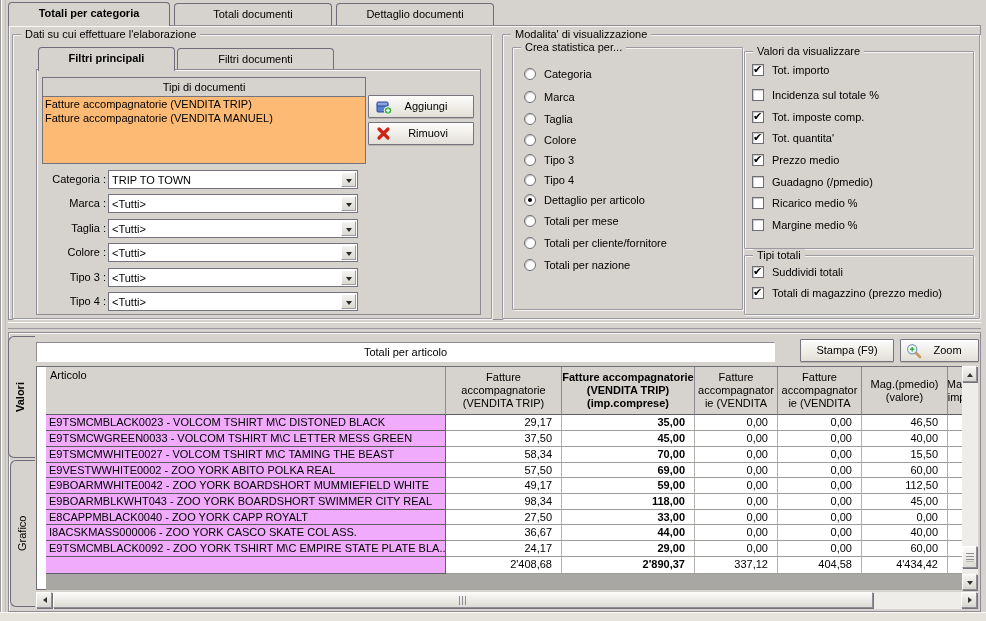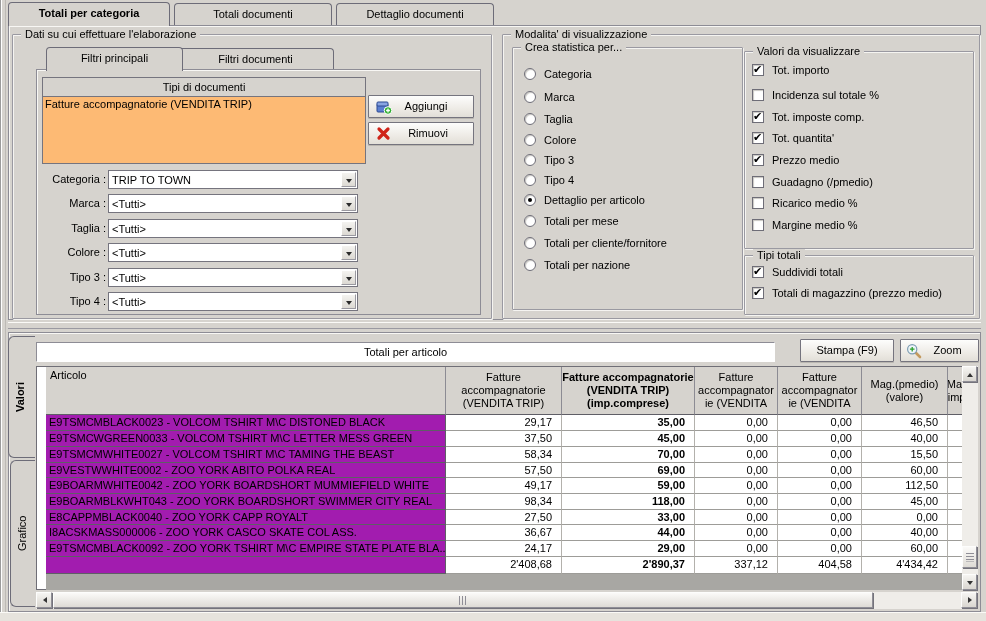--- a/index.html
+++ b/index.html
@@ -30,21 +30,21 @@
 
   
   .group { position:absolute; border:1px solid #9a99a1; border-radius:1px;
     box-shadow: inset 1px 1px 0 #f5f4f1, 1px 1px 0 #f5f4f1; z-index:3; }
   .group .legend { position:absolute; top:-7px; left:8px; background:#d6d3ce; padding:0 4px; line-height:13px; white-space:nowrap; }
 
   
   .itab { position:absolute; top:48px; height:22px; background:#d6d3ce;
     border:1px solid #6d6c78; border-bottom:none; border-radius:4px 4px 0 0;
     text-align:center; line-height:20px; z-index:4; }
-  .itab.on { top:47px; height:24px; font-weight:normal; z-index:7;margin-left:8px; }
+  .itab.on { top:47px; height:24px; font-weight:bold; z-index:7; }
   .innerpanel { left:36px; top:69px; width:445px; height:246px;
     border:1px solid #8d8c95; background:#d6d3ce; box-shadow: inset 1px 1px 0 #f8f7f4; z-index:5; }
 
   
   .doclist { left:42px; top:77px; width:324px; height:87px; border:1px solid #75747e; background:#fdba74; z-index:8; }
   .doclist .hdr { height:19px; background:#d6d3ce; border-bottom:1px solid #75747e; text-align:center; line-height:18px; }
   .doclist .items { padding:1px 2px; }
   .doclist .item { line-height:13.5px; white-space:nowrap; overflow:hidden; }
 
   
@@ -100,21 +100,21 @@
   .c2 { left:400px; width:116px; }
   .c3 { left:516px; width:133px;font-weight:bold; }
   .c4 { left:649px; width:83px; }
   .c5 { left:732px; width:84px; }
   .c6 { left:816px; width:86px; }
   .c7 { left:902px; width:22px; }
   .thead .gc { background:#d6d3ce; border-right:1px solid #8c8b93; border-bottom:1px solid #5f5e66;
     white-space:pre-line; text-align:center; display:flex; align-items:center; justify-content:center; line-height:13px; }
   .thead .c1 { justify-content:flex-start; align-items:flex-start; padding:2px 4px; text-align:left; }
   .thead .c7 { border-right:none; }
-  .trow .c1 { background:#a21caf; border-right:1px solid #5f5e66; border-bottom:1px solid #5f5e66;
+  .trow .c1 { background:#f0abfc; border-right:1px solid #5f5e66; border-bottom:1px solid #5f5e66;
     padding:1px 0 0 3px; white-space:nowrap; }
   .trow .num { background:#fff; border-right:1px solid #b3b1ac; border-bottom:1px solid #9d9c98;
     text-align:right; padding:1px 9px 0 0; }
   .trow .c7 { background:#fff; border-bottom:1px solid #9d9c98; border-right:none; }
   .filler { background:#a8a7a3; }
 
   
   .sb-btn { position:absolute; background:linear-gradient(#f6f5f2,#d9d6d0);
     border:1px solid #8f8e96; border-top-color:#fdfdfc; border-left-color:#fdfdfc;
     box-shadow:1px 1px 0 #74737b; }
@@ -149,20 +149,21 @@
   <span class="legend">Dati su cui effettuare l'elaborazione</span>
 </div>
 <div class="itab on" style="left:38px;width:137px">Filtri principali</div>
 <div class="itab" style="left:177px;width:157px">Filtri documenti</div>
 <div class="abs innerpanel"></div>
 
 <div class="abs doclist">
   <div class="hdr">Tipi di documenti</div>
   <div class="items">
     <div class="item">Fatture accompagnatorie (VENDITA TRIP)</div>
+    <div class="item">Fatture accompagnatorie (VENDITA MANUEL)</div>
   </div>
 </div>
 
 <div class="btn" style="left:368px;top:95px;width:106px;height:23px">
   <span class="bicon">
     <svg width="16" height="16" viewBox="0 0 16 16">
       <rect x="1" y="5" width="11" height="8" rx="1" fill="#5b7fd0" stroke="#2c4a92"></rect>
       <rect x="1" y="3" width="11" height="4" rx="1" fill="#89a4e2" stroke="#2c4a92"></rect>
       <circle cx="12" cy="11.5" r="3.8" fill="#2fae2f" stroke="#fff"></circle>
       <path d="M12 9.6 v3.8 M10.1 11.5 h3.8" stroke="#fff" stroke-width="1.3"></path>

